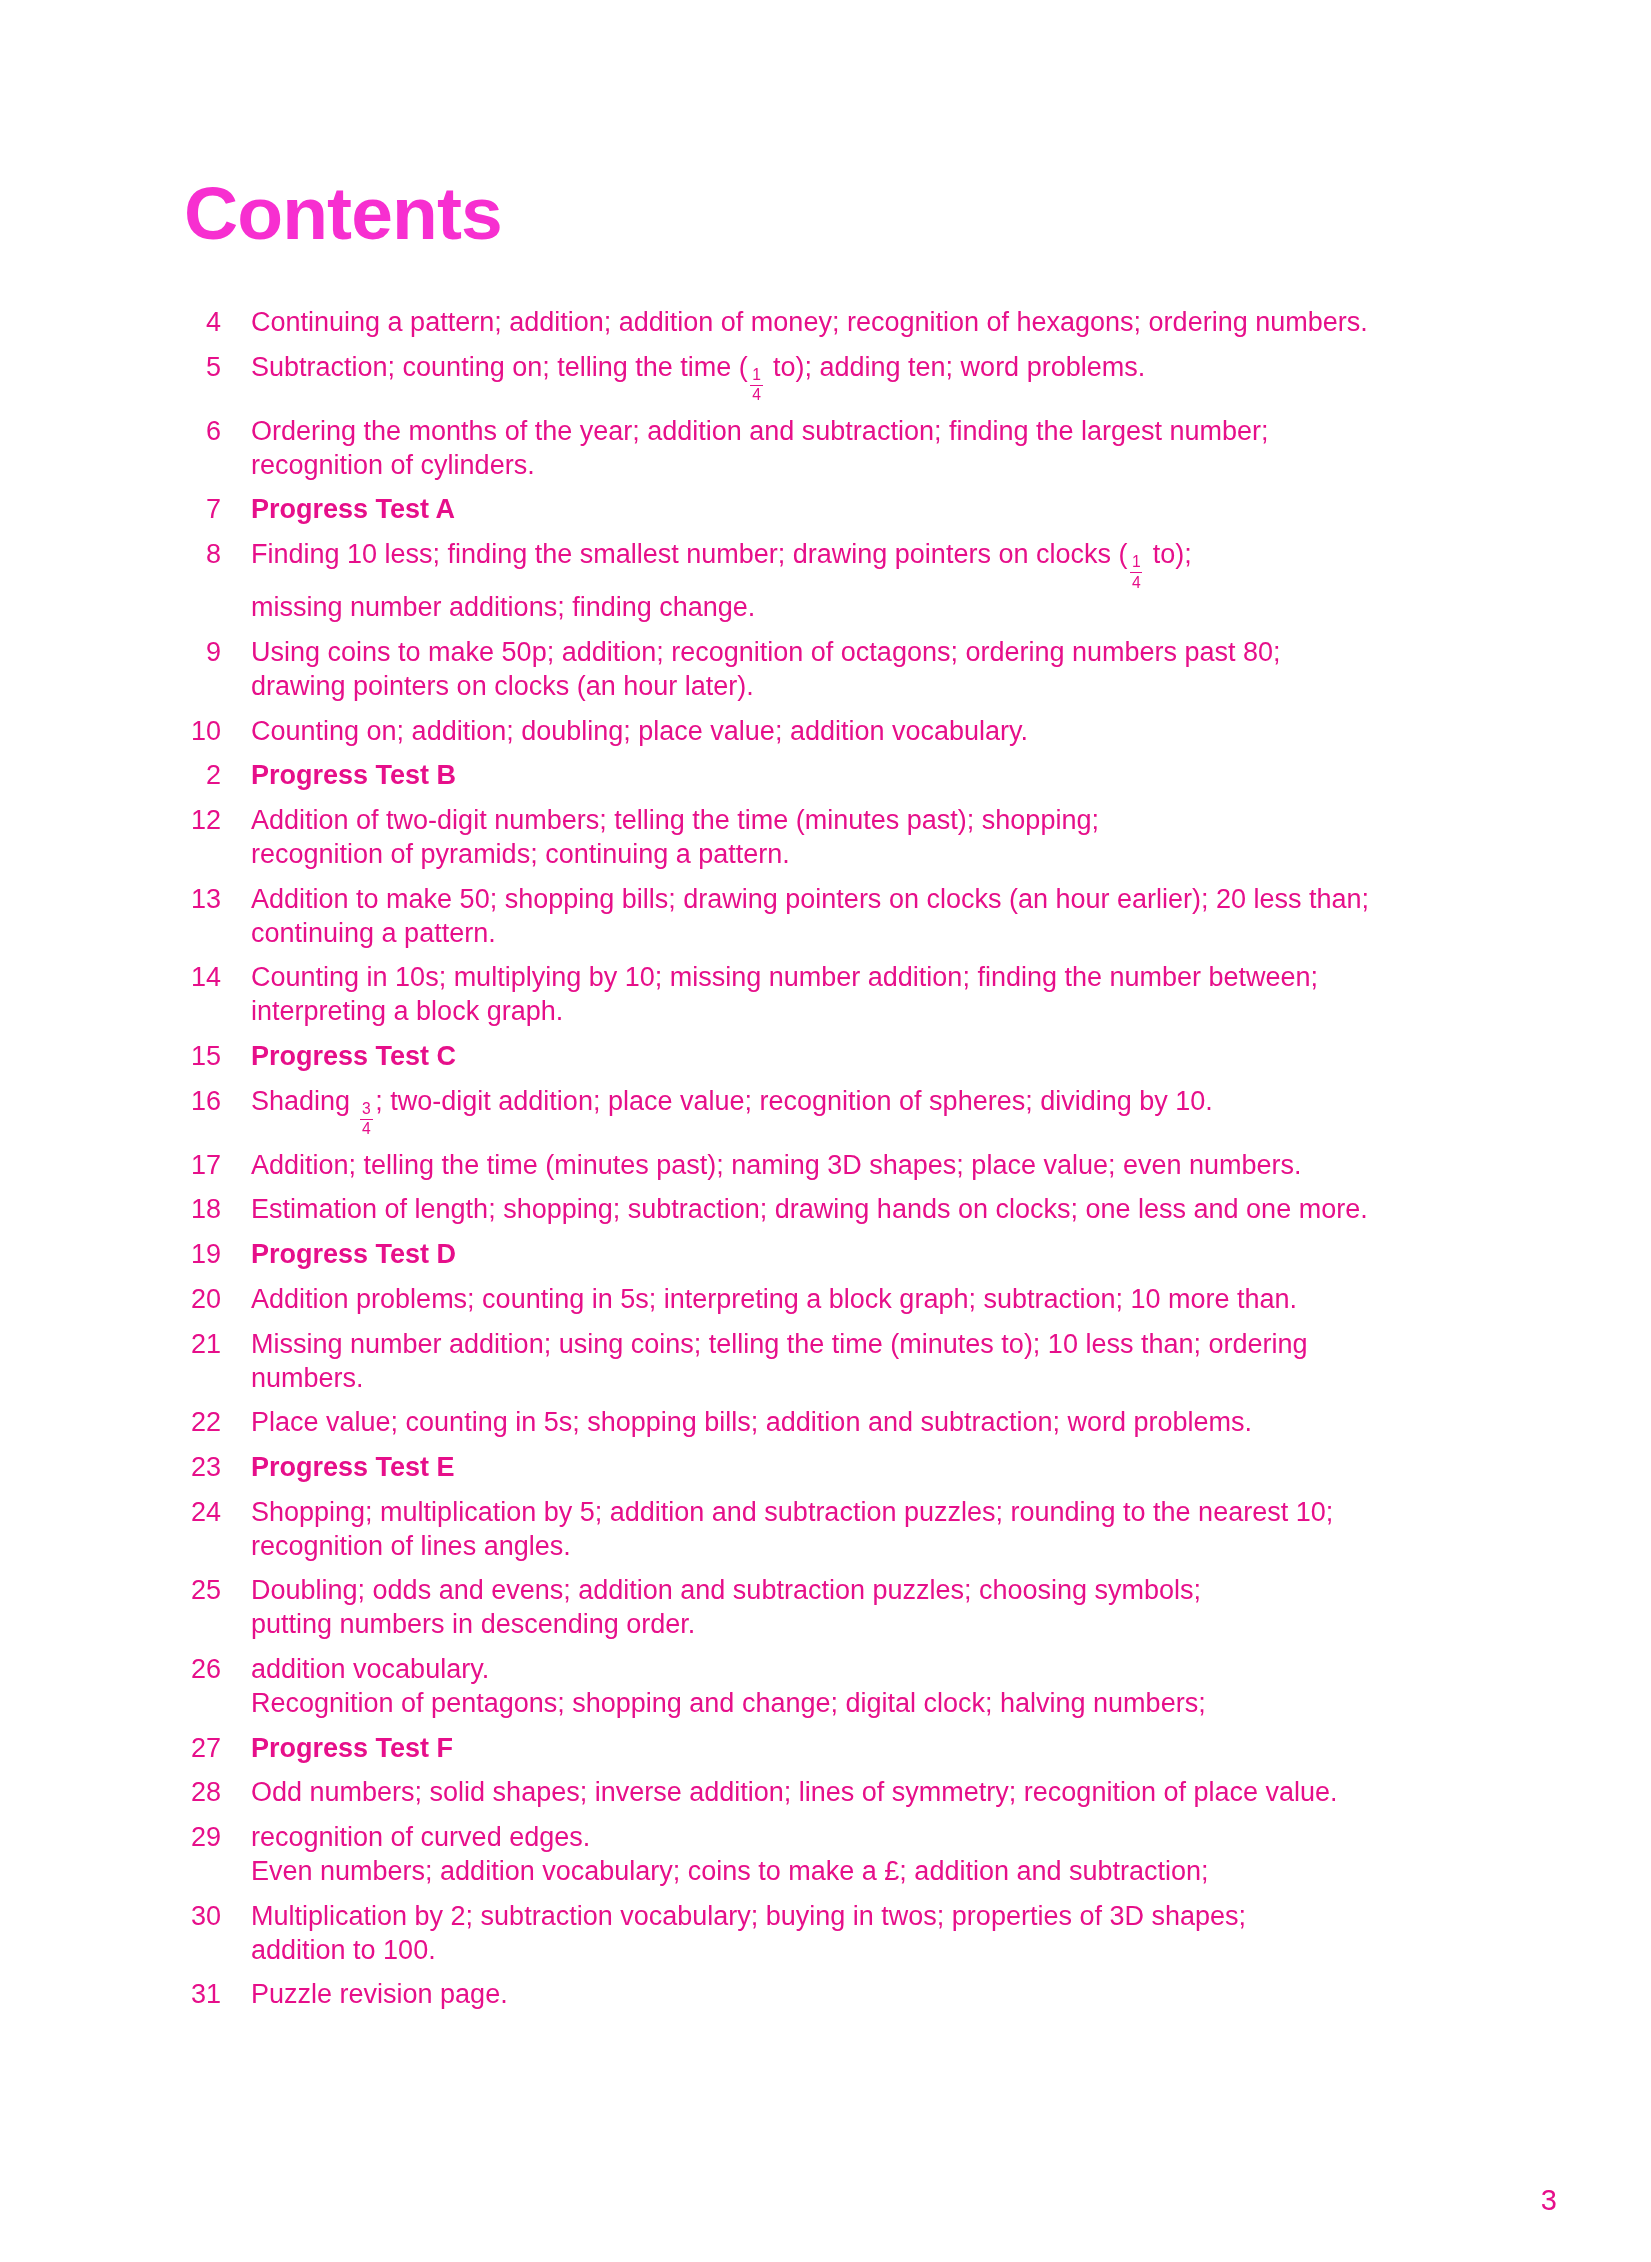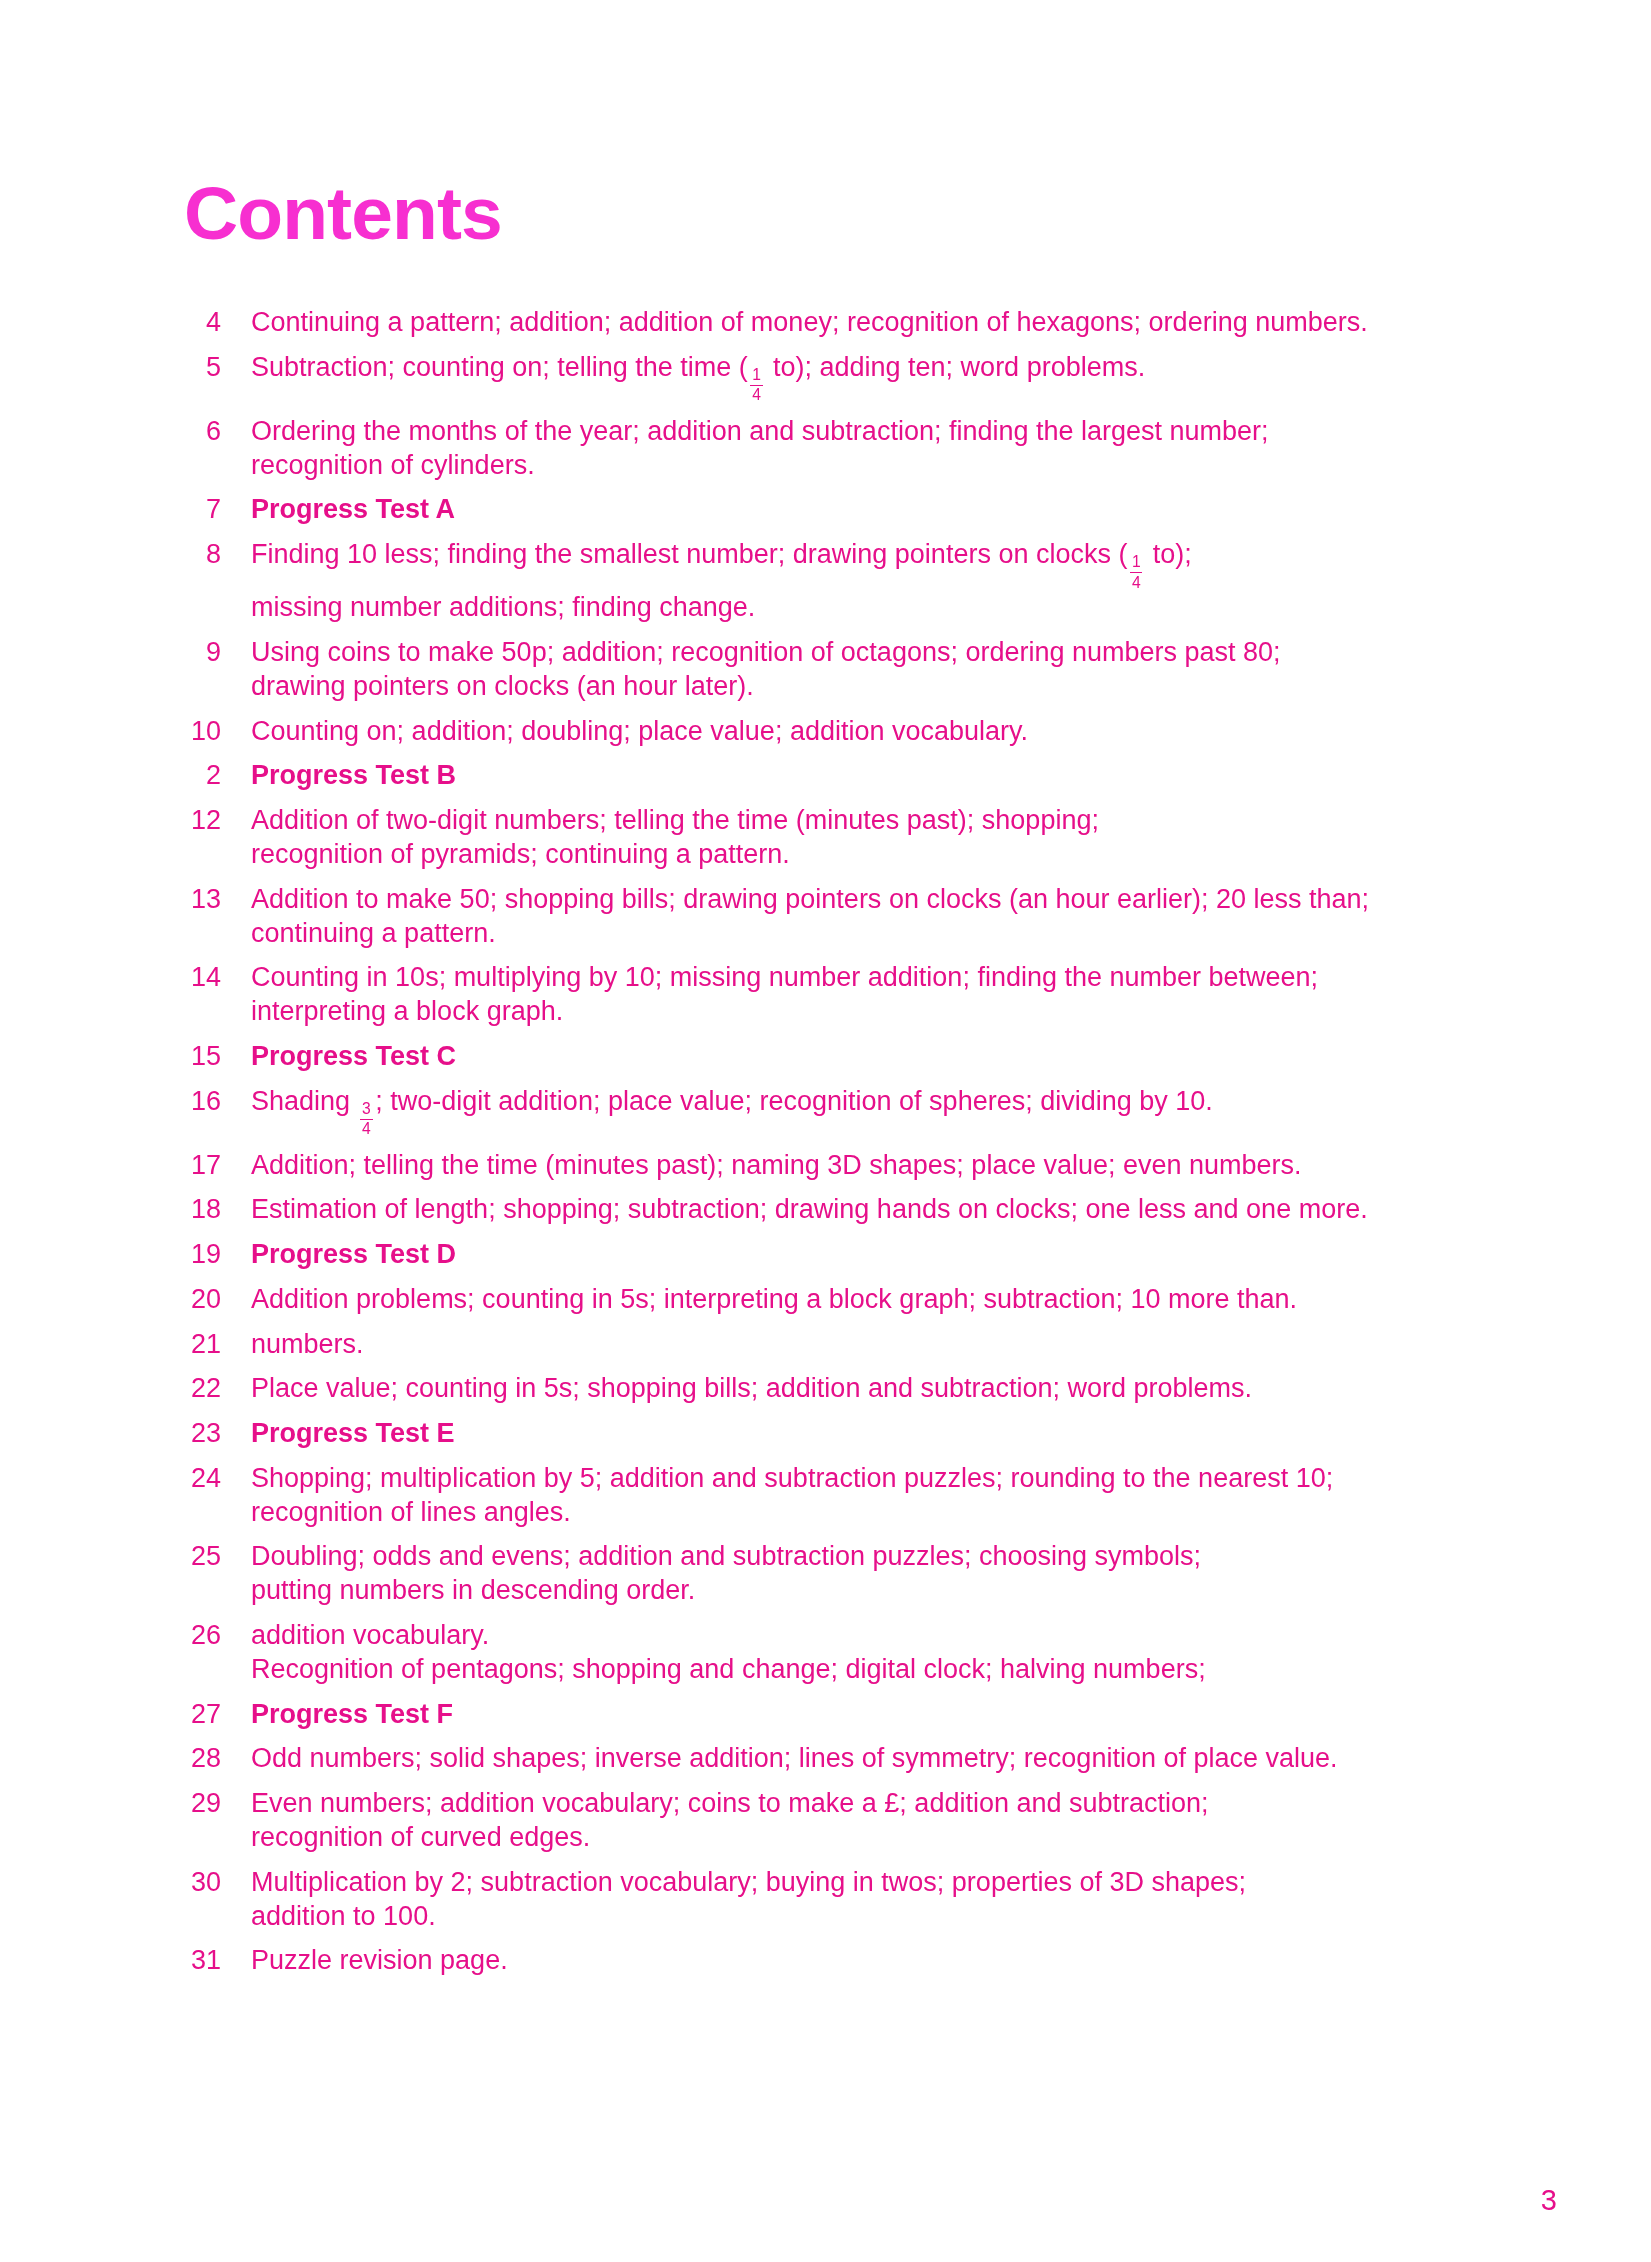--- a/index.html
+++ b/index.html
@@ -195,20 +195,21 @@
       </div>
       <div class="entry">
         <div class="num">20</div>
         <div class="text">
           <div class="line">Addition problems; counting in 5s; interpreting a block graph; subtraction; 10 more than.</div>
         </div>
       </div>
       <div class="entry">
         <div class="num">21</div>
         <div class="text">
+          <div class="line">Missing number addition; using coins; telling the time (minutes to); 10 less than; ordering</div>
           <div class="line">numbers.</div>
         </div>
       </div>
       <div class="entry">
         <div class="num">22</div>
         <div class="text">
           <div class="line">Place value; counting in 5s; shopping bills; addition and subtraction; word problems.</div>
         </div>
       </div>
       <div class="entry bold">
@@ -246,22 +247,22 @@
       </div>
       <div class="entry">
         <div class="num">28</div>
         <div class="text">
           <div class="line">Odd numbers; solid shapes; inverse addition; lines of symmetry; recognition of place value.</div>
         </div>
       </div>
       <div class="entry">
         <div class="num">29</div>
         <div class="text">
+          <div class="line">recognition of curved edges.</div>
           <div class="line">Even numbers; addition vocabulary; coins to make a £; addition and subtraction;</div>
-          <div class="line">recognition of curved edges.</div>
         </div>
       </div>
       <div class="entry">
         <div class="num">30</div>
         <div class="text">
           <div class="line">Multiplication by 2; subtraction vocabulary; buying in twos; properties of 3D shapes;</div>
           <div class="line">addition to 100.</div>
         </div>
       </div>
       <div class="entry">

